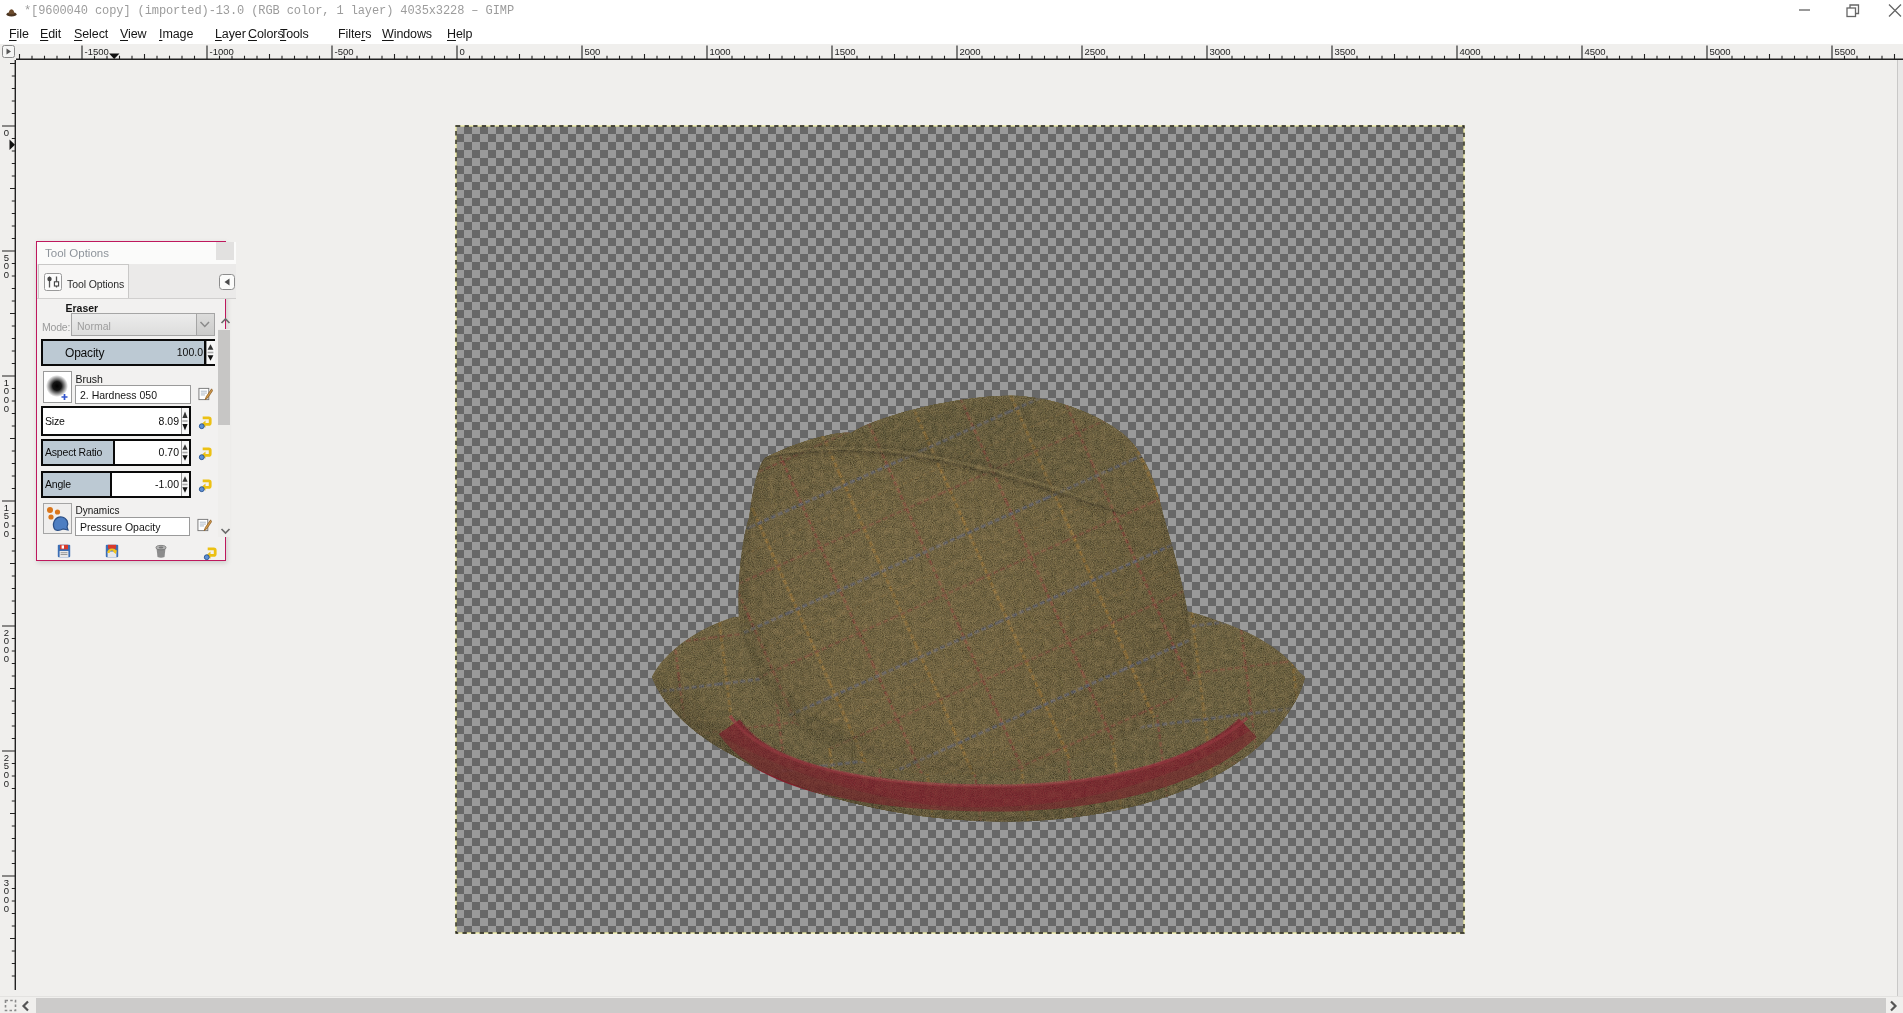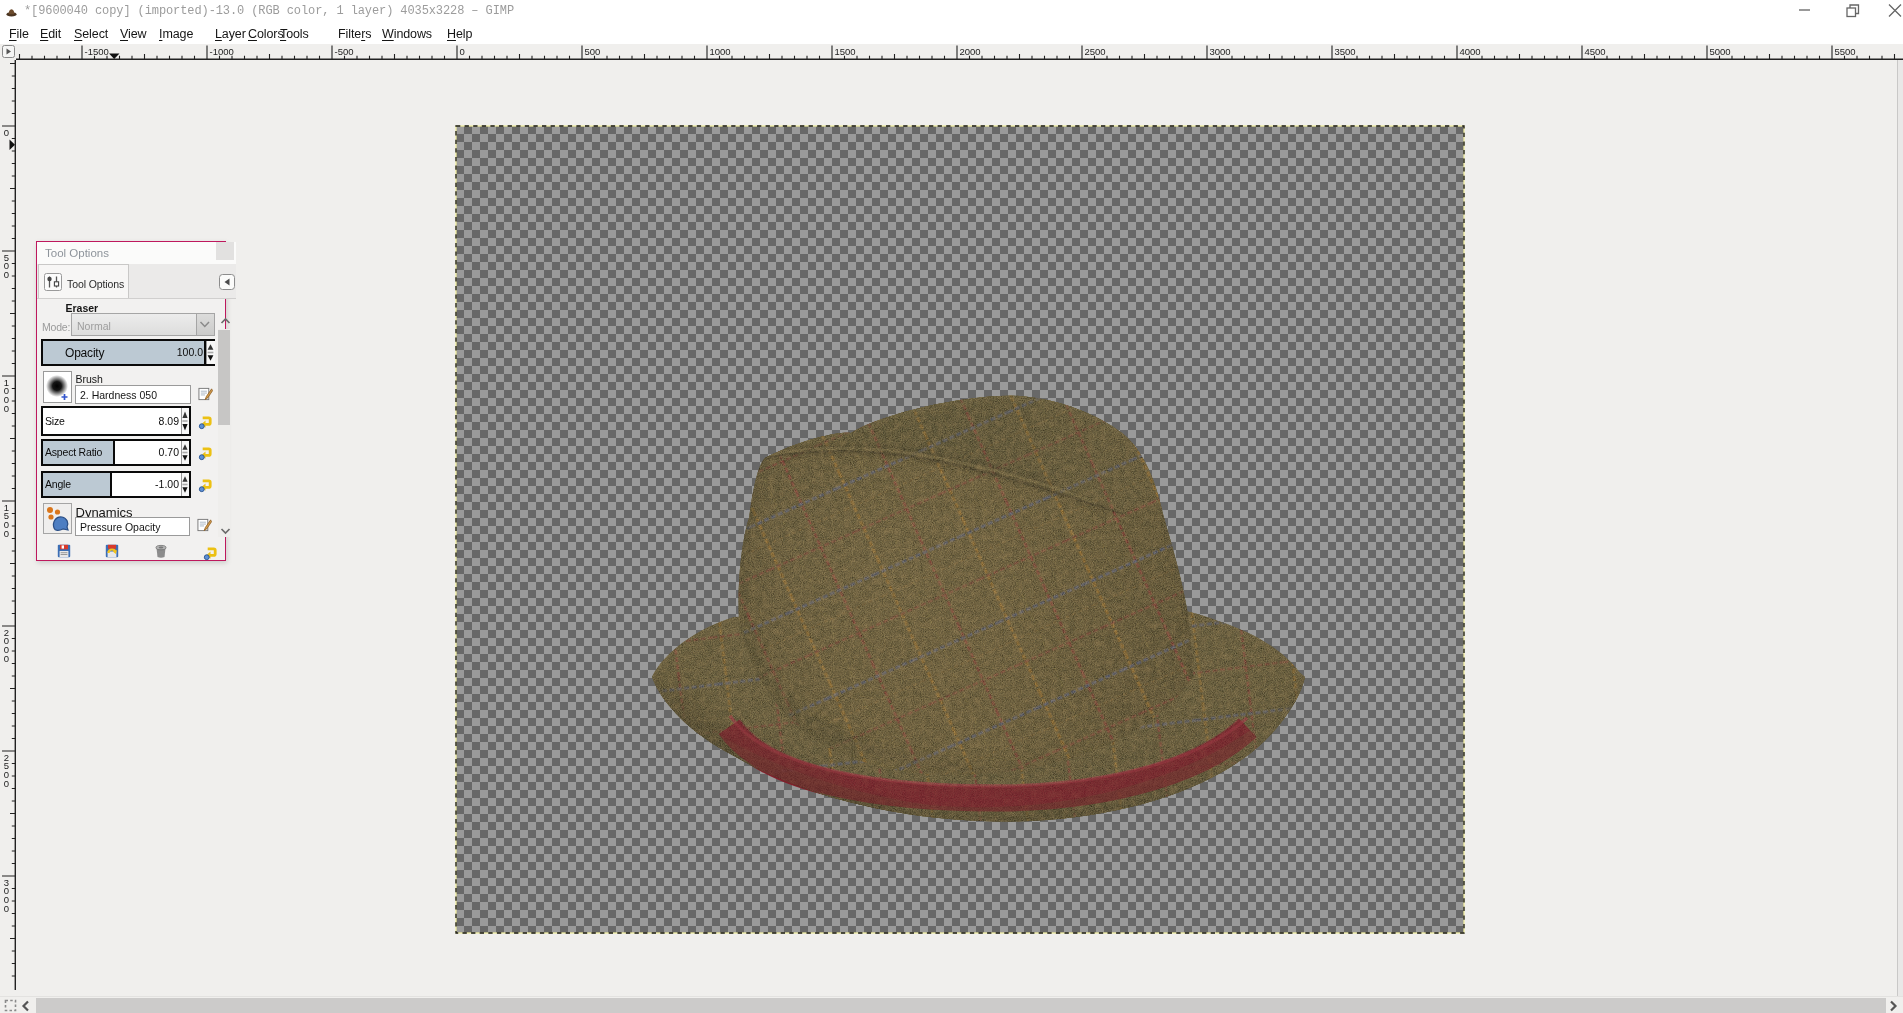--- a/index.html
+++ b/index.html
@@ -382,21 +382,21 @@
       <path d="M8 6.5 L3.5 10.5 L8 14 Z" fill="#ecc113"></path>
       <circle cx="4" cy="12.5" r="2.6" fill="#5c8fd6" stroke="#2b5591" stroke-width="1"></circle>
     </svg>
 <div class="abs" style="left:5.5px;top:260.5px;width:29px;height:31px;background:#efeeed;border:1px solid #a5a5a5;box-sizing:border-box;"></div>
 <svg class="abs" style="left:6.5px;top:261.5px" width="27" height="29" viewBox="0 0 27 29">
       <circle cx="6" cy="6" r="3" fill="#d9761c"></circle>
       <circle cx="13.5" cy="8" r="2.6" fill="#d9761c"></circle>
       <circle cx="7" cy="13" r="2.6" fill="#d9761c"></circle>
       <path d="M10 24 C8 18 12 12 18 13 C23 14 25 19 23 23 L24 26 L19 25 C15 27 11 27 10 24 Z" fill="#4d7ec2" stroke="#2b4f86" stroke-width="1.2"></path>
     </svg>
-<span class="abs" style="left:38.5px;top:263px;font-size:13px;color:#141414;">Dynamics</span>
+<span class="abs" style="left:38.5px;top:263px;font-size:10px;color:#141414;">Dynamics</span>
 <div class="abs" style="left:38px;top:274.5px;width:115px;height:19px;background:#fff;border:1px solid #9a9a9a;box-sizing:border-box;"></div>
 <span class="abs" style="left:43px;top:278.5px;font-size:10.5px;color:#141414;">Pressure Opacity</span>
 <svg class="abs" style="left:160px;top:275px" width="15" height="16" viewBox="0 0 16 17">
       <rect x="1" y="2.5" width="10.5" height="12" fill="#fff" stroke="#777" stroke-width="1"></rect>
       <line x1="3" y1="5.5" x2="9.5" y2="5.5" stroke="#a9b6c4" stroke-width="1"></line>
       <line x1="3" y1="7.5" x2="9.5" y2="7.5" stroke="#a9b6c4" stroke-width="1"></line>
       <line x1="3" y1="9.5" x2="7.5" y2="9.5" stroke="#a9b6c4" stroke-width="1"></line>
       <path d="M14.5 3 L9 11 L7.5 14.5 L10.5 12.5 L15.5 5 Z" fill="#d29b4a" stroke="#8a5a20" stroke-width="0.8"></path>
     </svg>
 <svg class="abs" style="left:20px;top:302px" width="14" height="14" viewBox="0 0 14 14">

